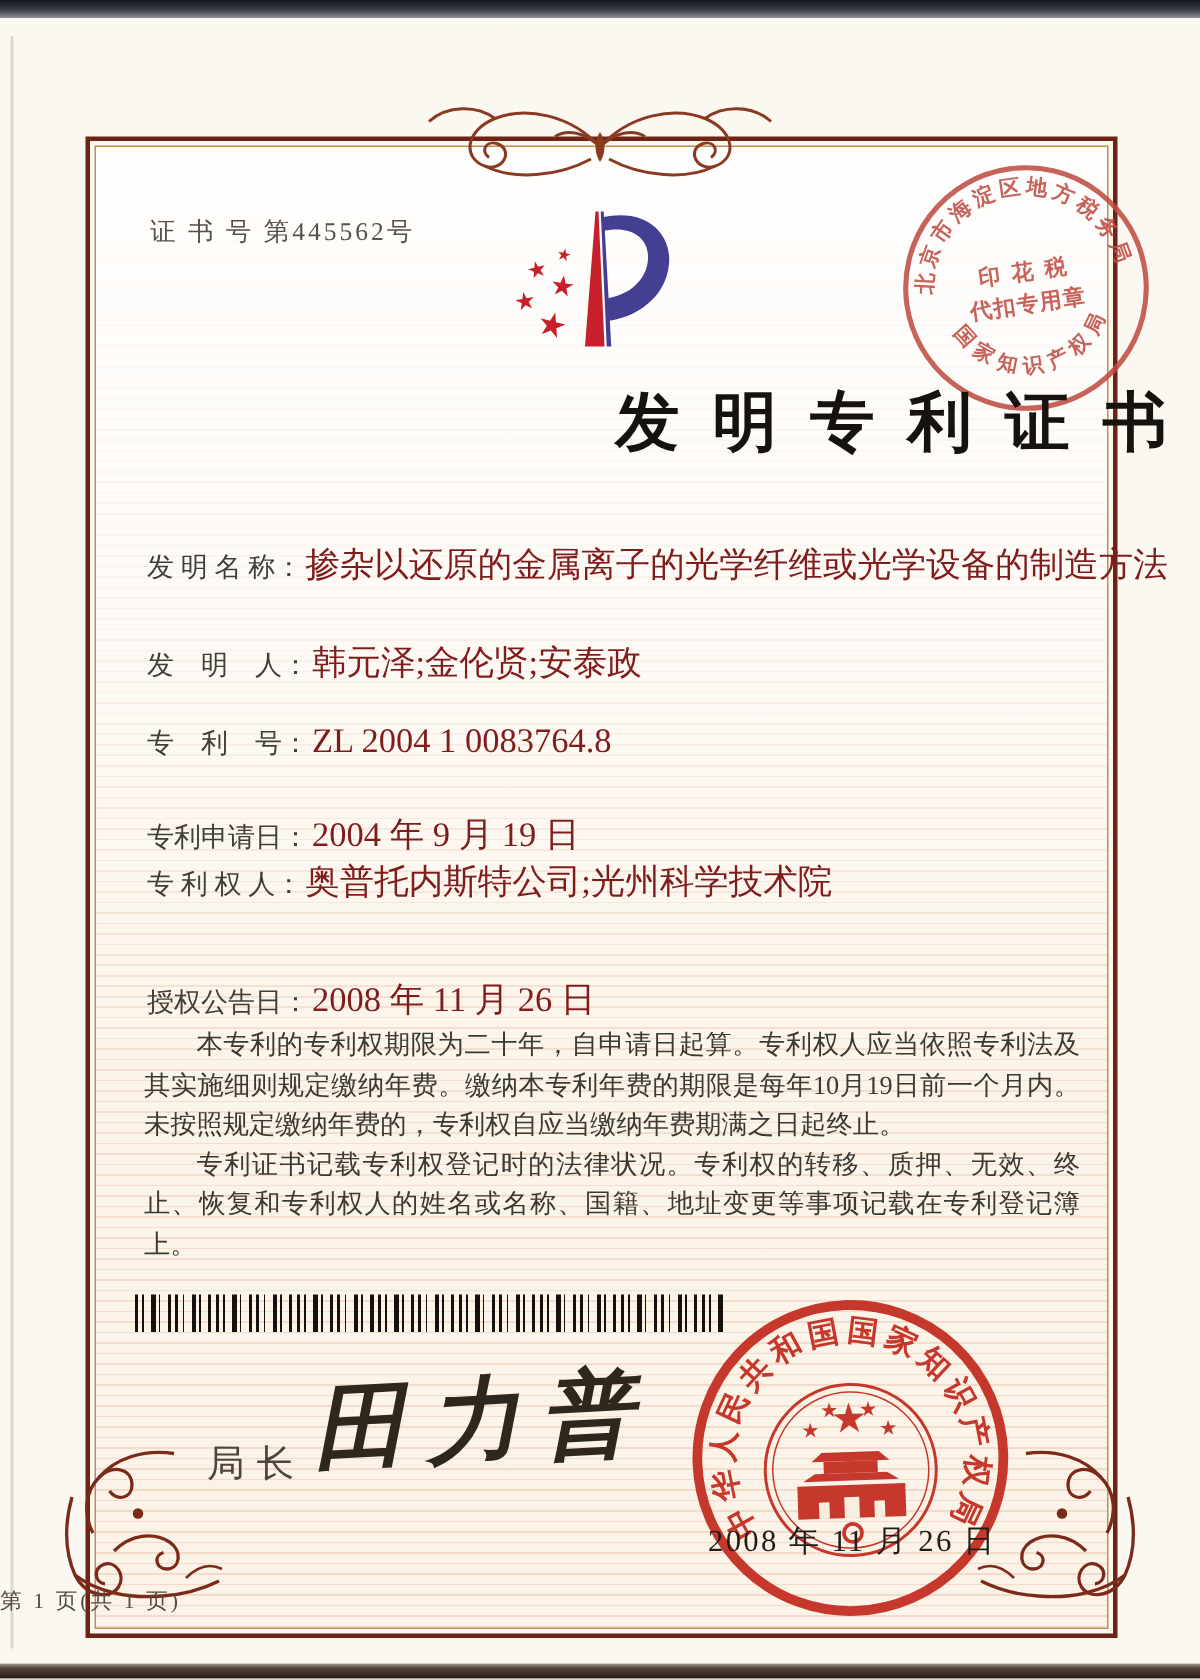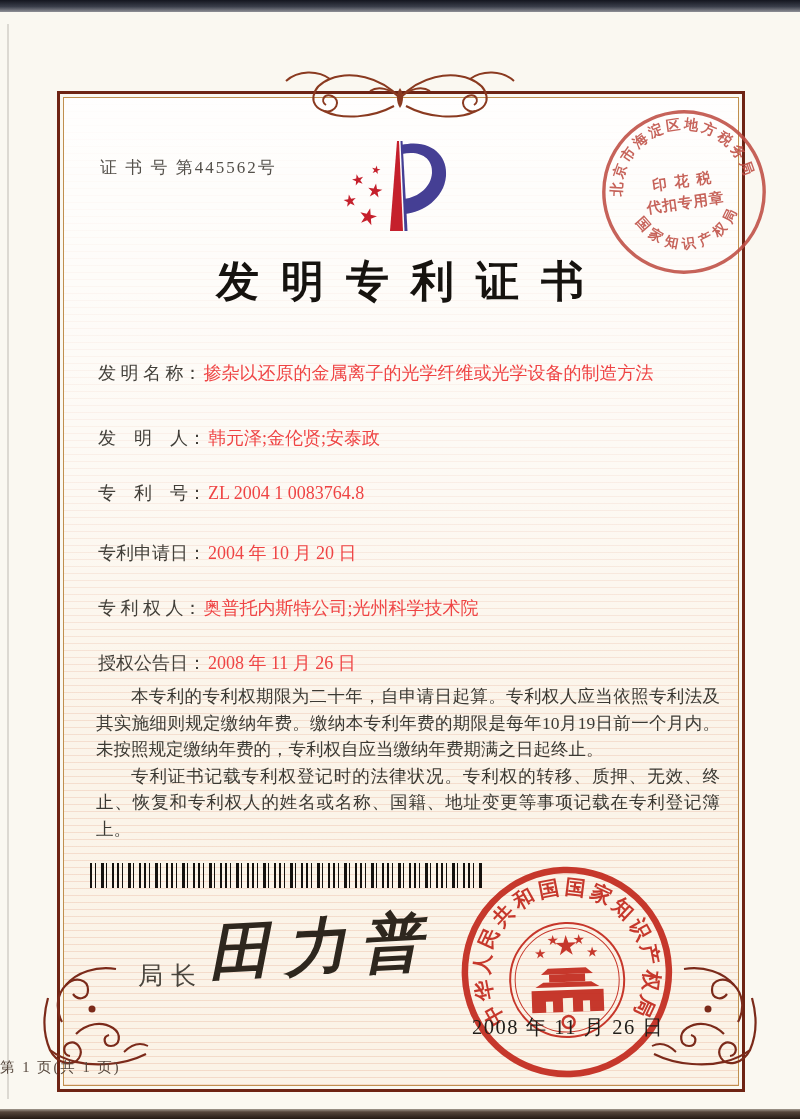--- a/index.html
+++ b/index.html
@@ -30,37 +30,37 @@
     background-image:
       linear-gradient(180deg,rgba(255,255,255,.95) 0%,rgba(255,255,255,.55) 38%,rgba(255,255,255,.12) 62%,rgba(255,255,255,0) 100%),
       repeating-linear-gradient(0deg,rgba(231,178,152,.38) 0px,rgba(231,178,152,.38) 1px,rgba(255,255,255,0) 1px,rgba(255,255,255,0) 7px);
   }
   .ornament{position:absolute;pointer-events:none;}
   .orn-top-center{left:278px;top:54px;width:244px;height:66px;}
   .orn-bl{left:40px;top:952px;width:112px;height:118px;}
   .orn-br{right:40px;top:952px;width:112px;height:118px;transform:scaleX(-1);}
 
   .cert-no{
-    position:absolute;left:100px;top:144px;
+    position:absolute;left:100px;top:131px;
     font-size:17px;color:#54504a;letter-spacing:2px;
   }
 
   .logo{position:absolute;left:335px;top:121px;width:130px;height:114px;}
 
   .doc-title{
-    position:absolute;left:0;top:241px;width:800px;text-align:center;
+    position:absolute;left:0;top:241px;width:800px;text-align:right;
     font-size:43px;font-weight:bold;color:#16130f;
     letter-spacing:22px;text-indent:22px;
   }
 
   .field-row{position:absolute;left:98px;white-space:nowrap;}
   .field-label{font-size:18px;color:#413e38;white-space:pre;}
-  .field-value{font-size:18px;color:#ef4444;margin-left:2px;}
+  .field-value{font-size:23px;color:#7f1d1d;margin-left:2px;}
   .row-0{top:349px}.row-1{top:414px}.row-2{top:469px}
-  .row-3{top:529px}.row-4{top:584px}.row-5{top:639px}
+  .row-3{top:529px}.row-4{top:560px}.row-5{top:639px}
 
   .body-text{
     position:absolute;left:96px;top:671px;width:624px;
     font-size:17.5px;line-height:26.5px;color:#3b3933;text-align:justify;
   }
   .body-text p{margin:0;text-indent:2em;}
 
   .barcode{
     position:absolute;left:90px;top:851px;width:393px;height:25px;
     background-image:
@@ -175,21 +175,21 @@
   <div class="field-row row-0">
     <span class="field-label">发 明 名 称：</span><span class="field-value">掺杂以还原的金属离子的光学纤维或光学设备的制造方法</span>
   </div>
   <div class="field-row row-1">
     <span class="field-label">发    明    人：</span><span class="field-value">韩元泽;金伦贤;安泰政</span>
   </div>
   <div class="field-row row-2">
     <span class="field-label">专    利    号：</span><span class="field-value">ZL 2004 1 0083764.8</span>
   </div>
   <div class="field-row row-3">
-    <span class="field-label">专利申请日：</span><span class="field-value">2004 年 10 月 20 日</span>
+    <span class="field-label">专利申请日：</span><span class="field-value">2004 年 9 月 19 日</span>
   </div>
   <div class="field-row row-4">
     <span class="field-label">专 利 权 人：</span><span class="field-value">奥普托内斯特公司;光州科学技术院</span>
   </div>
   <div class="field-row row-5">
     <span class="field-label">授权公告日：</span><span class="field-value">2008 年 11 月 26 日</span>
   </div>
 
   <div class="body-text">
     <p>本专利的专利权期限为二十年，自申请日起算。专利权人应当依照专利法及其实施细则规定缴纳年费。缴纳本专利年费的期限是每年10月19日前一个月内。未按照规定缴纳年费的，专利权自应当缴纳年费期满之日起终止。</p>

